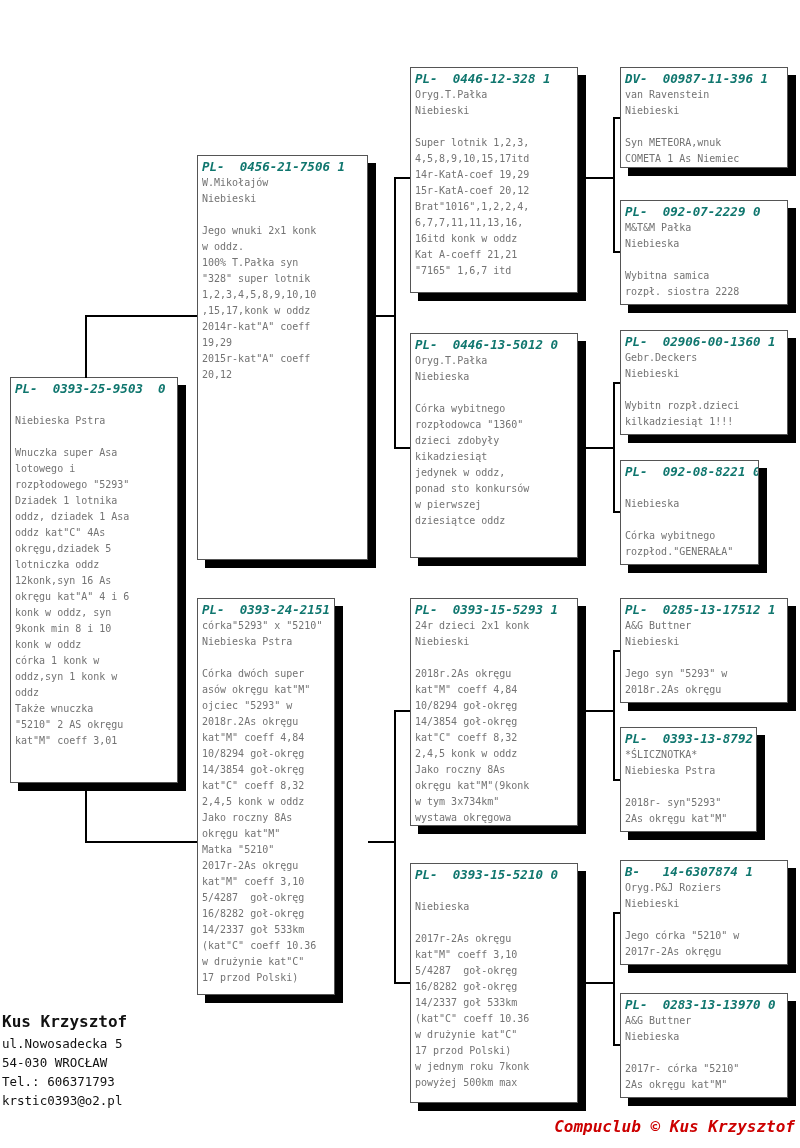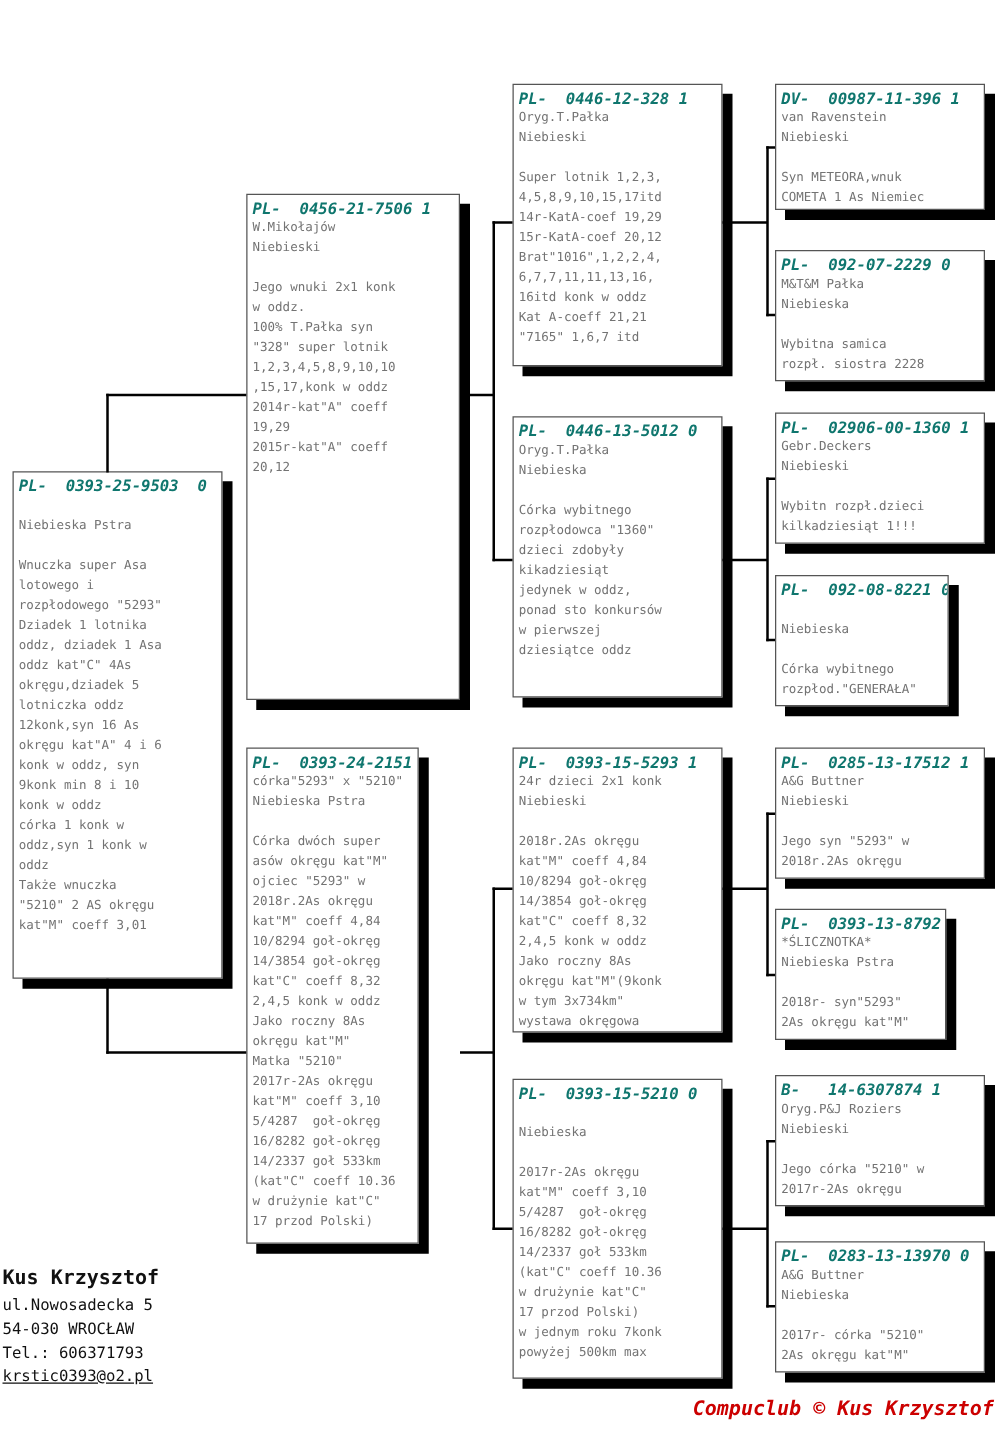--- a/index.html
+++ b/index.html
@@ -253,17 +253,17 @@
 
   <div class="ln" style="left:578px;top:982px;width:36px;height:2px;"></div>
   <div class="ln" style="left:613px;top:912px;width:2px;height:134px;"></div>
   <div class="ln" style="left:613px;top:912px;width:7px;height:2px;"></div>
   <div class="ln" style="left:613px;top:1044px;width:7px;height:2px;"></div>
 
   <div id="owner-name">Kus Krzysztof</div>
   <div class="addr" style="top:1036px;">ul.Nowosadecka 5</div>
   <div class="addr" style="top:1055px;">54-030  WROCŁAW</div>
   <div class="addr" style="top:1074px;">Tel.: 606371793</div>
-  <div class="addr" style="top:1093px;text-decoration:underline;">krstic0393@o2.pl</div>
+  <div class="addr" style="top:1093px;">krstic0393@o2.pl</div>
 
   <div id="credit">Compuclub © Kus Krzysztof</div>
 
 </div>
 
 </body></html>

